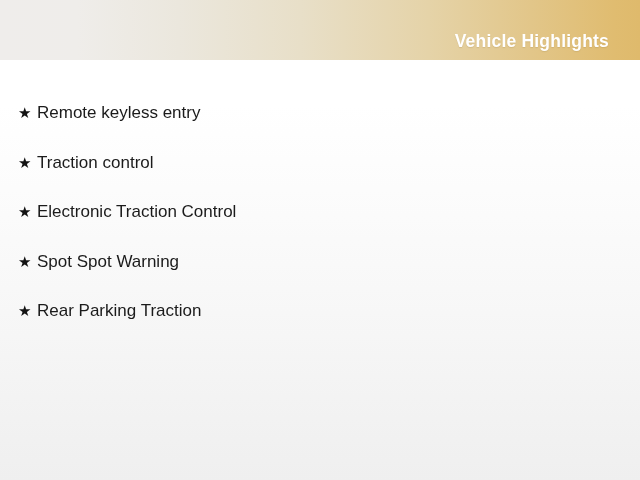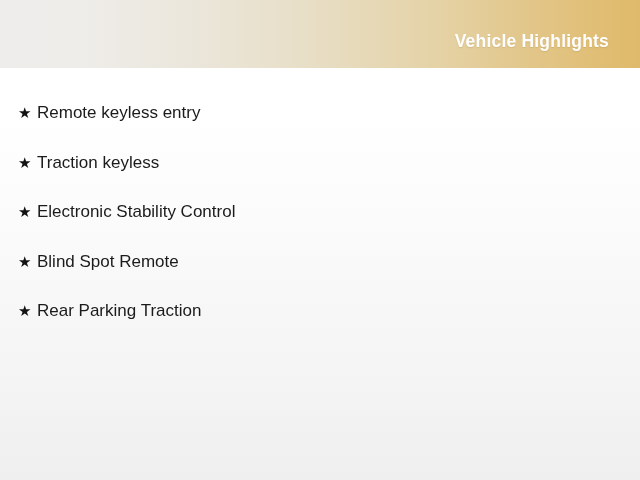--- a/index.html
+++ b/index.html
@@ -19,21 +19,21 @@
     height: 480px;
     background: linear-gradient(to bottom, #ffffff 0%, #ffffff 22%, #fbfbfb 45%, #f6f6f6 70%, #efefef 100%);
     box-sizing: border-box;
   }
   
   #header-bar {
     position: absolute;
     top: 0;
     left: 0;
     width: 640px;
-    height: 68px;
+    height: 60px;
     background: linear-gradient(to right,
         #efedeb 0%,
         #efedea 12%,
         #ebe7dd 28%,
         #e8dfc8 47%,
         #e5d3a8 67%,
         #e2c689 83%,
         #e0bc70 96%,
         #dfba6c 100%);
   }
@@ -87,30 +87,30 @@
     <div id="header-title">Vehicle Highlights</div>
   </div>
 
   <ul id="highlights-list">
 
     <li class="highlight-item">
       <span class="bullet-star">★</span><span class="highlight-label">Remote keyless entry</span>
     </li>
 
     <li class="highlight-item">
-      <span class="bullet-star">★</span><span class="highlight-label">Traction keyless</span>
+      <span class="bullet-star">★</span><span class="highlight-label">Traction control</span>
     </li>
 
 
     <li class="highlight-item">
-      <span class="bullet-star">★</span><span class="highlight-label">Electronic Stability Control</span>
+      <span class="bullet-star">★</span><span class="highlight-label">Electronic Traction Control</span>
     </li>
 
     <li class="highlight-item">
-      <span class="bullet-star">★</span><span class="highlight-label">Blind Spot Remote</span>
+      <span class="bullet-star">★</span><span class="highlight-label">Spot Spot Warning</span>
     </li>
 
     <li class="highlight-item">
       <span class="bullet-star">★</span><span class="highlight-label">Rear Parking Traction</span>
     </li>
 
 
 
   </ul>
 

